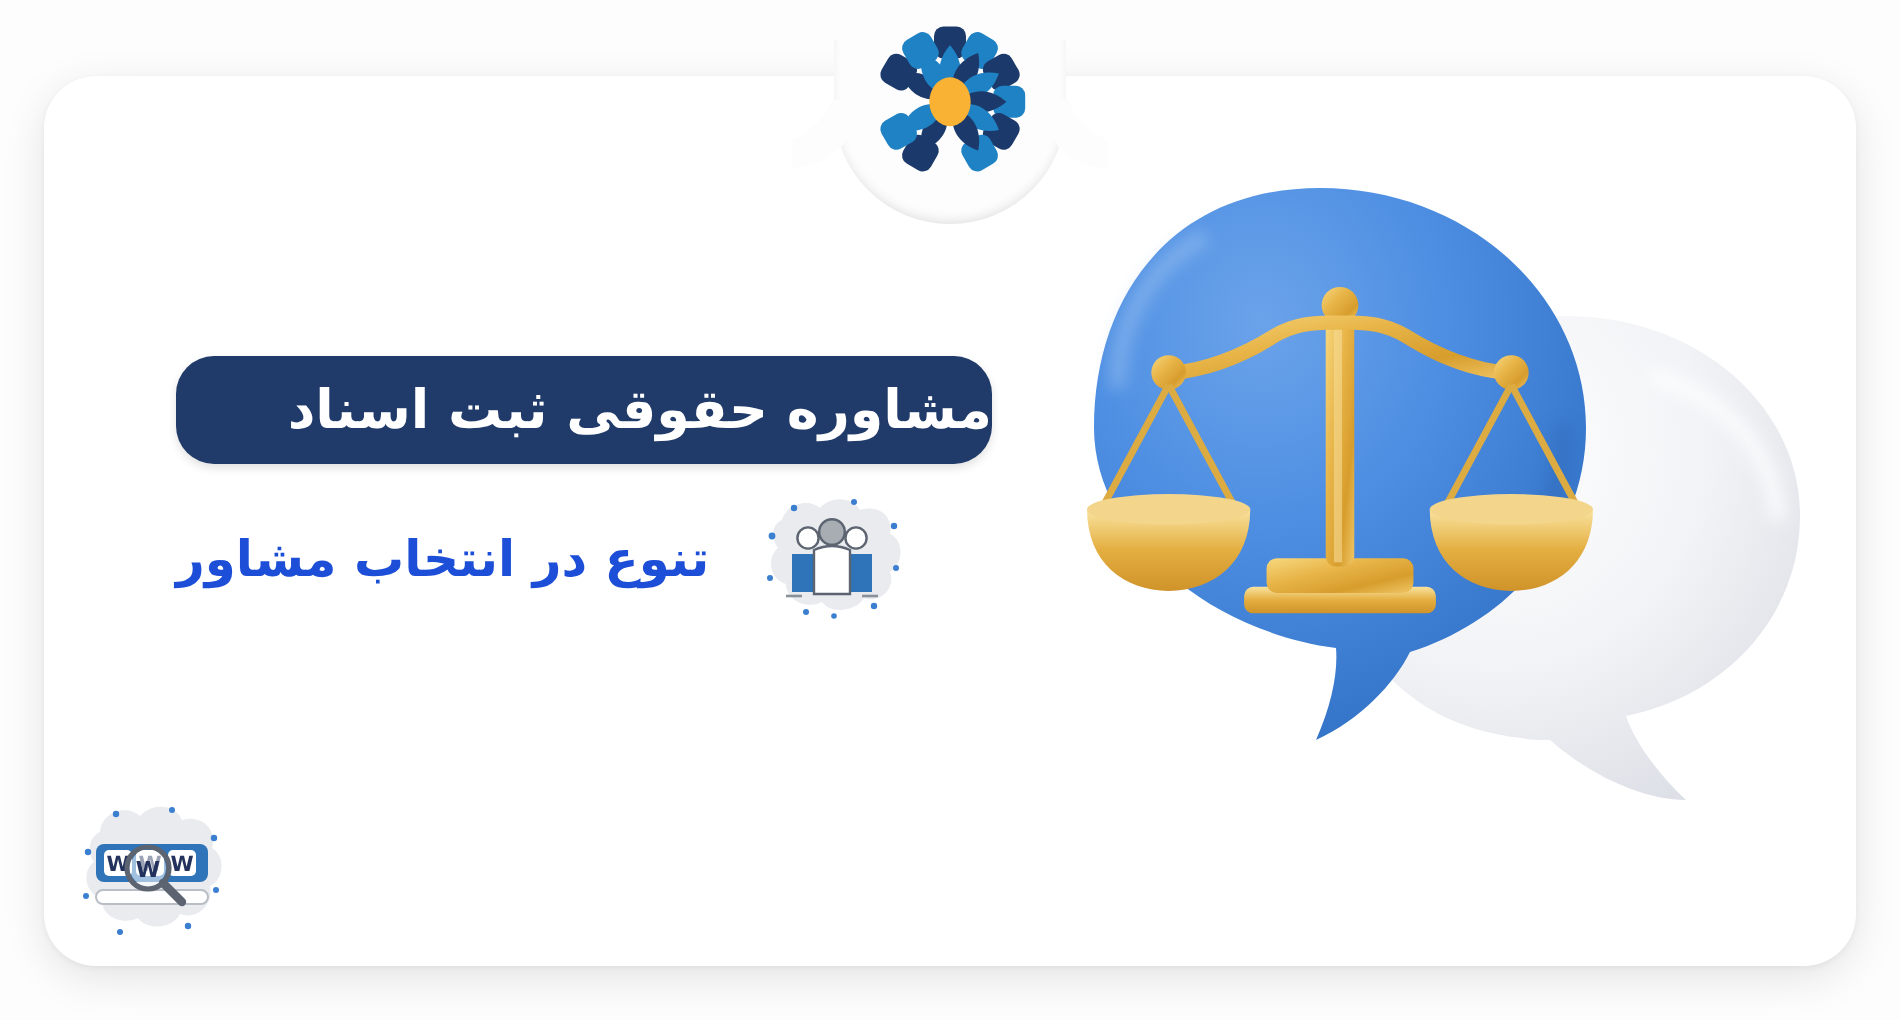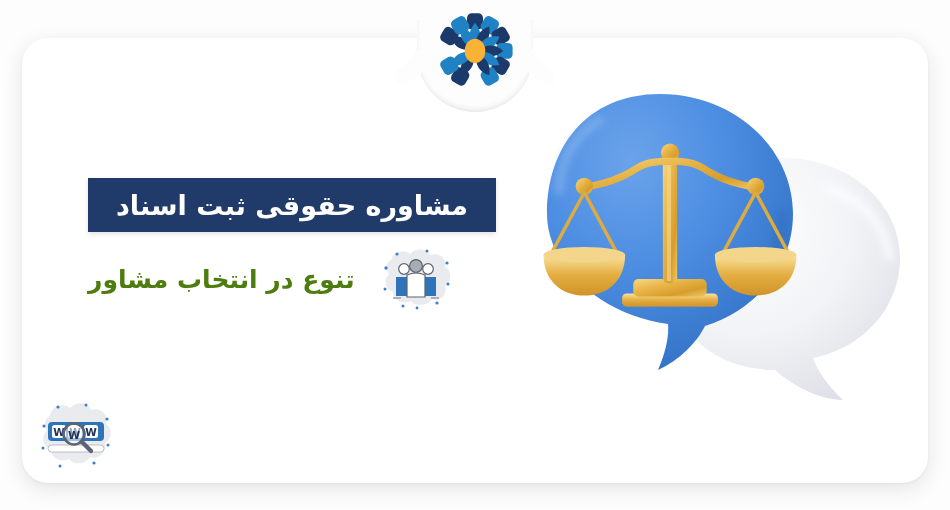--- a/index.html
+++ b/index.html
@@ -74,24 +74,24 @@
   }
 
   
   .title-banner {
     position: absolute;
     left: 88px;
     top: 178px;
     width: 408px;
     height: 54px;
     background: #203a69;
-    border-radius: 0;
+    border-radius: 19px;
     display: flex;
     align-items: center;
-    justify-content: center;
+    justify-content: flex-start;
     box-shadow: 0 2px 5px rgba(0,0,0,0.12);
     z-index: 5;
   }
   .title-text {
     color: #ffffff;
     font-size: 27px;
     font-weight: bold;
     letter-spacing: 0.5px;
     direction: rtl;
     white-space: nowrap;
@@ -104,21 +104,21 @@
     top: 246px;
     width: 408px;
     height: 66px;
     display: flex;
     flex-direction: row-reverse;
     align-items: center;
     justify-content: flex-start;
     z-index: 5;
   }
   .subtitle-text {
-    color: #4d7c0f;
+    color: #1d4ed8;
     font-size: 25px;
     font-weight: bold;
     direction: rtl;
     white-space: nowrap;
     margin-right: 18px;
   }
   .people-badge {
     width: 78px;
     height: 66px;
     margin-left: 4px;

